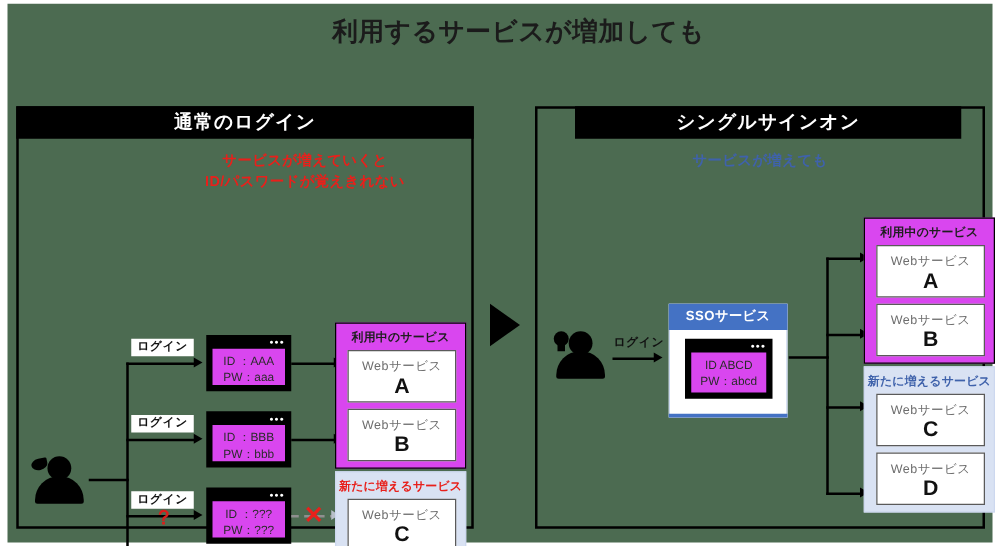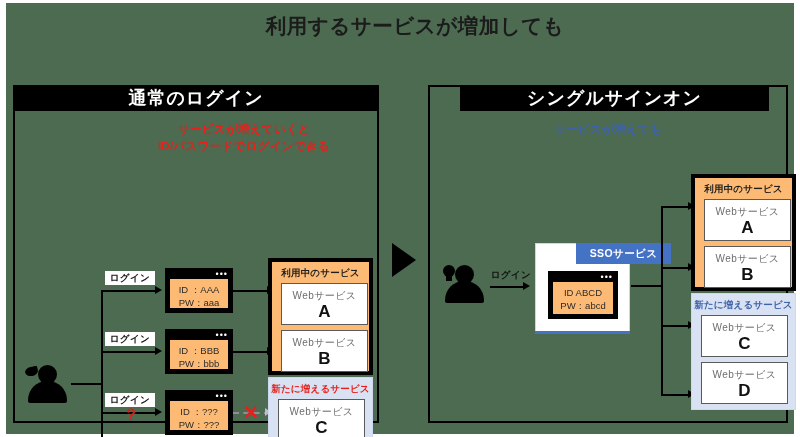--- a/index.html
+++ b/index.html
@@ -46,21 +46,21 @@
     box-sizing: border-box;
   }
   .panel-left  { left: 7px;  top: 82px; width: 366px; height: 338px; }
   .panel-right { left: 422px; top: 82px; width: 360px; height: 338px; }
   .panel-head {
     position: absolute;
     left: -2px;
     top: -2px;
     background: #000000;
     color: #ffffff;
-    font-size: 18px;
+    font-size: 15px;
     font-weight: bold;
     letter-spacing: 1px;
     text-align: center;
     line-height: 26px;
     height: 26px;
   }
   .panel-left .panel-head  { width: 366px; }
   .panel-right .panel-head { width: 309px; margin-left: 32px; }
 
   .lead {
@@ -84,21 +84,21 @@
   .svc-group-title {
     position: absolute;
     top: 5px;
     left: 0;
     width: 100%;
     text-align: center;
     font-size: 9.5px;
     font-weight: bold;
     letter-spacing: 0.2px;
   }
-  .grp-green { background: #fdba74; border: 4px solid #000000; padding-left: 44px; }
+  .grp-green { background: #d946ef; border: 1px solid #000000; padding-left: 44px; }
   .grp-blue  { background: #d9e2f3; border: 1px solid #cdd8ef; }
   .grp-green .svc-group-title { color: #1e1e1e; }
   .ttl-red  { color: #e8201b; }
   .ttl-navy { color: #3f62ab; }
 
   .svc-box {
     position: absolute;
     background: #ffffff;
     border: 1px solid #5a5a5a;
     box-sizing: border-box;
@@ -148,21 +148,21 @@
     font-size: 9px;
     letter-spacing: 1px;
     line-height: 8px;
   }
   .win .screen {
     position: absolute;
     left: 5px;
     right: 5px;
     top: 11px;
     bottom: 5px;
-    background: #fdba74;
+    background: #d946ef;
     color: #2b2b2b;
     font-size: 9.5px;
     line-height: 1.35;
     text-align: center;
     padding-top: 5px;
     box-sizing: border-box;
   }
   .win .screen span { display: block; }
 
   
@@ -182,21 +182,20 @@
     top: -1px;
     width: 95px;
     height: 21px;
     background: #4472c4;
     color: #ffffff;
     font-size: 10.5px;
     font-weight: bold;
     text-align: center;
     line-height: 21px;
     letter-spacing: 0.4px;
-    margin-left: 41px;
   }
   .sso-bar {
     position: absolute;
     left: -1px;
     bottom: -1px;
     width: 95px;
     height: 3px;
     background: #4472c4;
   }
 
@@ -296,21 +295,21 @@
 
     <div class="title">
       <span>利用するサービスが増加しても</span>
     </div>
 
     <div class="panel panel-left">
       <div class="panel-head">通常のログイン</div>
 
       <div class="lead lead-red">
         <div>サービスが増えていくと</div>
-        <div>ID/パスワードでログインできる</div>
+        <div>ID/パスワードが覚えきれない</div>
       </div>
 
       <div class="person" style="left:10px; top:278px; width:46px; height:40px;">
         <div class="sweat"></div>
         <div class="head"></div>
         <div class="body"></div>
       </div>
 
       <div class="ln ln-h" style="left:56px; top:296px; width:32px;"></div>
       <div class="ln ln-v" style="left:86px; top:203px; width:2px; height:182px;"></div>

